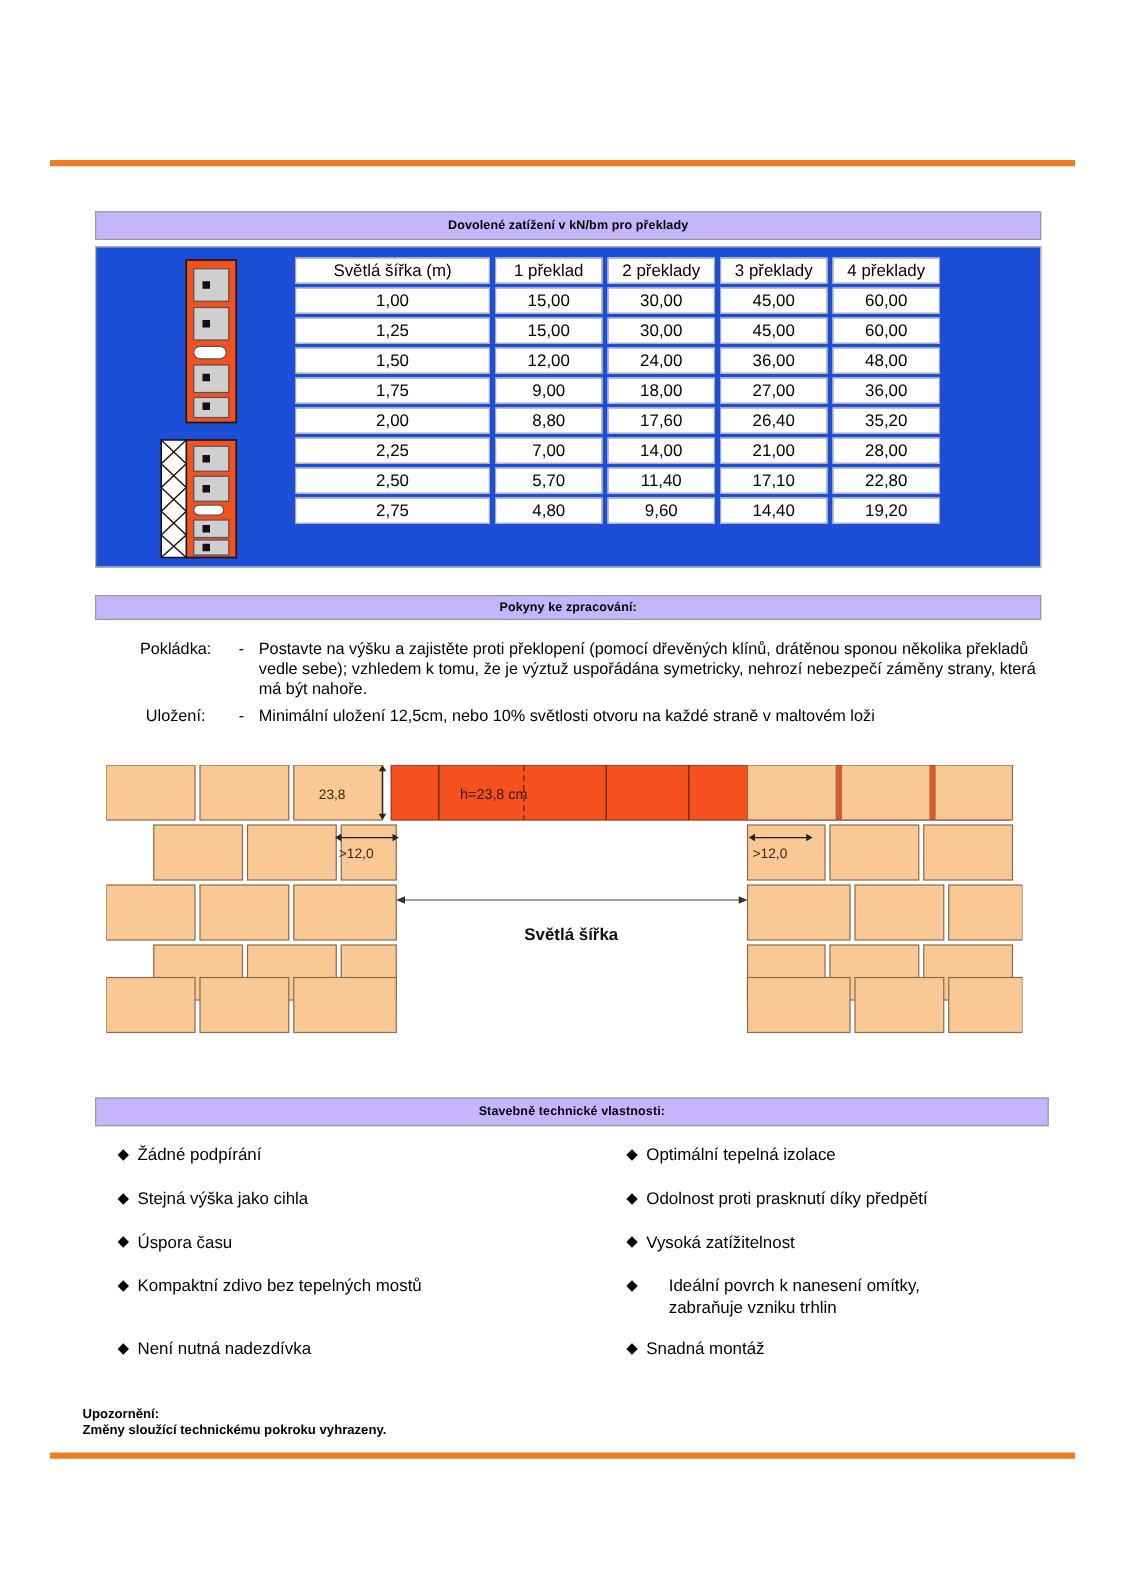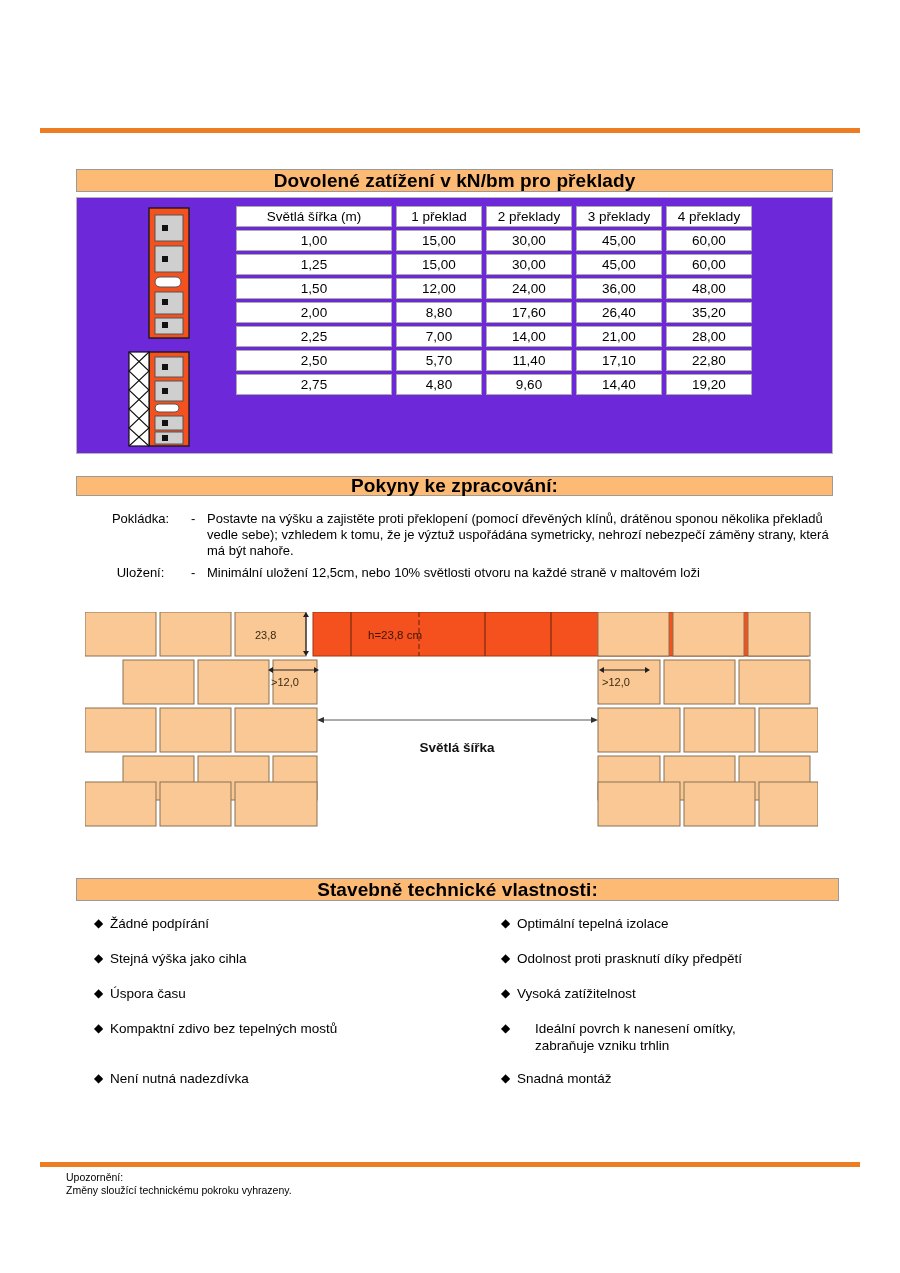--- a/index.html
+++ b/index.html
@@ -27,37 +27,37 @@
     position: absolute;
     left: 40px; top: 1162px;
     width: 820px; height: 5px;
     background: #ED7D22;
   }
 
   
   .section-bar {
     position: absolute;
     border: 1px solid #9a9a9a;
-    background: #fdba74;
+    background: #c4b5fd;
     box-sizing: border-box;
     display: flex;
     align-items: center;
     justify-content: center;
-    font-size: 19px;
+    font-size: 10px;
     font-weight: bold;
     letter-spacing: .1px;
   }
 
   
   .table-frame {
     position: absolute;
     left: 76px; top: 197px;
     width: 757px; height: 257px;
     border: 1px solid #b6b6b6;
-    background: #6d28d9;
+    background: #1d4ed8;
     box-sizing: border-box;
   }
   .lintel-art {
     position: absolute;
     left: 50px; top: 4px;
     width: 84px; height: 248px;
   }
   .tbl {
     position: absolute;
     left: 155px; top: 5px;
@@ -128,23 +128,23 @@
   }
   .prop-dia {
     flex: 0 0 16px;
     font-size: 12px;
     line-height: 17px;
   }
 
   
   .note {
     position: absolute;
-    left: 66px; top: 1171px;
+    left: 66px; top: 1125px;
     font-size: 10.5px;
-    font-weight: normal;
+    font-weight: bold;
     line-height: 13px;
   }
 </style>
 </head>
 <body>
 
 <div class="rule-top"></div>
 
 <div class="section-bar" style="left:76px; top:169px; width:757px; height:23px;">
   <span>Dovolené zatížení v kN/bm pro překlady</span>
@@ -211,20 +211,27 @@
         <td class="c4">60,00</td>
       </tr>
       <tr>
         <td class="c0">1,50</td>
         <td class="c1">12,00</td>
         <td class="c2">24,00</td>
         <td class="c3">36,00</td>
         <td class="c4">48,00</td>
       </tr>
       <tr>
+        <td class="c0">1,75</td>
+        <td class="c1">9,00</td>
+        <td class="c2">18,00</td>
+        <td class="c3">27,00</td>
+        <td class="c4">36,00</td>
+      </tr>
+      <tr>
         <td class="c0">2,00</td>
         <td class="c1">8,80</td>
         <td class="c2">17,60</td>
         <td class="c3">26,40</td>
         <td class="c4">35,20</td>
       </tr>
       <tr>
         <td class="c0">2,25</td>
         <td class="c1">7,00</td>
         <td class="c2">14,00</td>

